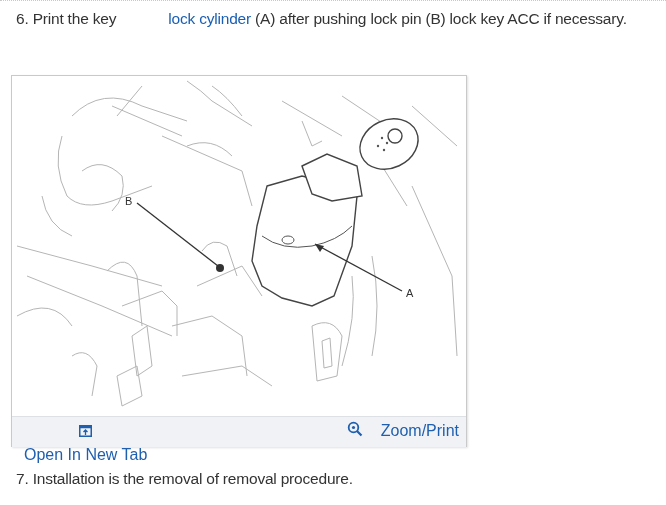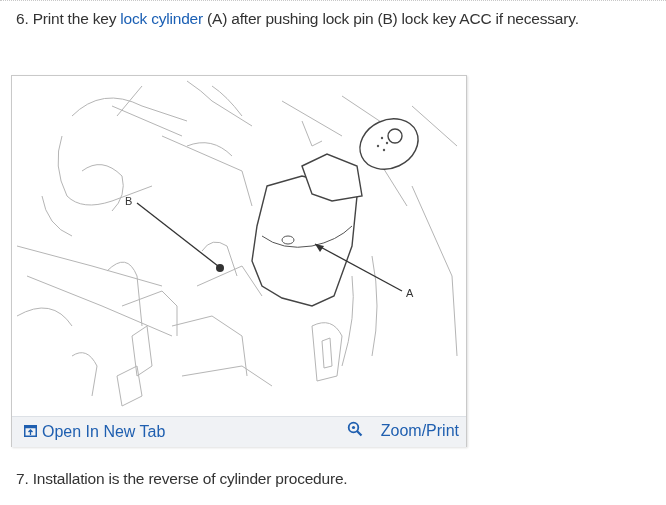--- a/index.html
+++ b/index.html
@@ -10,39 +10,39 @@
   .top-rule {
     position: absolute; left: 0; top: 0; width: 666px; height: 0;
     border-top: 1px dotted #c8c8c8;
   }
   .step {
     position: absolute; left: 16px; font-size: 15.5px; letter-spacing: -0.2px; color: #333;
     white-space: nowrap;
   }
   .step-6 { top: 10px; font-stretch: condensed; }
   .step-7 { top: 470px; }
-  .step a { color: #1a5fb4; text-decoration: none; }
+  .step a { color: #1a5fb4; text-decoration: none; margin-left: 48px; }
   .figure {
     position: absolute; left: 11px; top: 75px; width: 454px; height: 370px;
     border: 1px solid #c9c9c9; background: #ffffff;
     box-shadow: 1px 1px 2px rgba(0,0,0,0.12);
   }
   .figure-image {
     position: absolute; left: 0; top: 0; width: 454px; height: 340px; background: #fff;
     overflow: hidden;
   }
   .figure-image svg { display: block; }
   .figure-footer {
     position: absolute; left: 0; top: 340px; width: 454px; height: 30px;
     background: #f0f2f5; border-top: 1px solid #dde1e6;
     font-size: 16px; color: #1f5fb0;
   }
   .open-link {
     position: absolute; left: 12px; top: 6px; display: flex; align-items: center; gap: 5px;
-    cursor: pointer; white-space: nowrap;
+    cursor: pointer; white-space: nowrap; flex-direction: column;
   }
   .zoom-link {
     position: absolute; right: 7px; top: 4px; display: flex; align-items: center; gap: 18px;
     cursor: pointer; white-space: nowrap;
   }
   .icon { display: inline-block; }
 </style>
 </head>
 <body>
 
@@ -135,14 +135,14 @@
           <circle cx="6.5" cy="6.5" r="1.6" fill="#1f5fb0"></circle>
           <line x1="10" y1="10" x2="14.5" y2="14.5" stroke="#1f5fb0" stroke-width="2.2"></line>
         </svg>
       </span>
       <span>Zoom/Print</span>
     </div>
   </div>
 </div>
 
 <div class="step step-7">
-  <span>7.</span><span> Installation is the reverse of cylinder procedure.</span>
+  <span>7.</span><span> Installation is the removal of removal procedure.</span>
 </div>
 
 </body></html>

